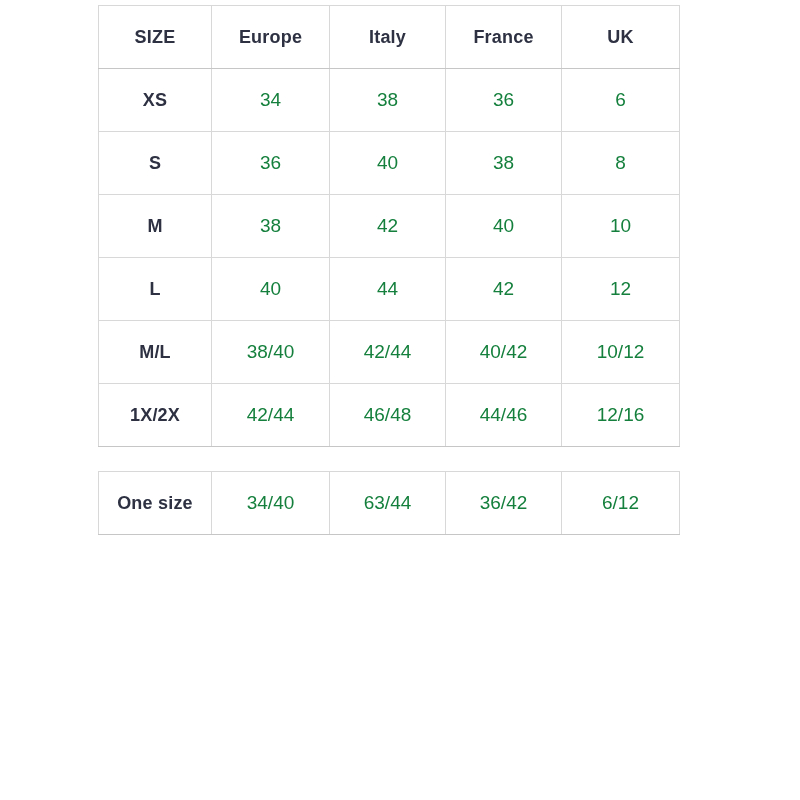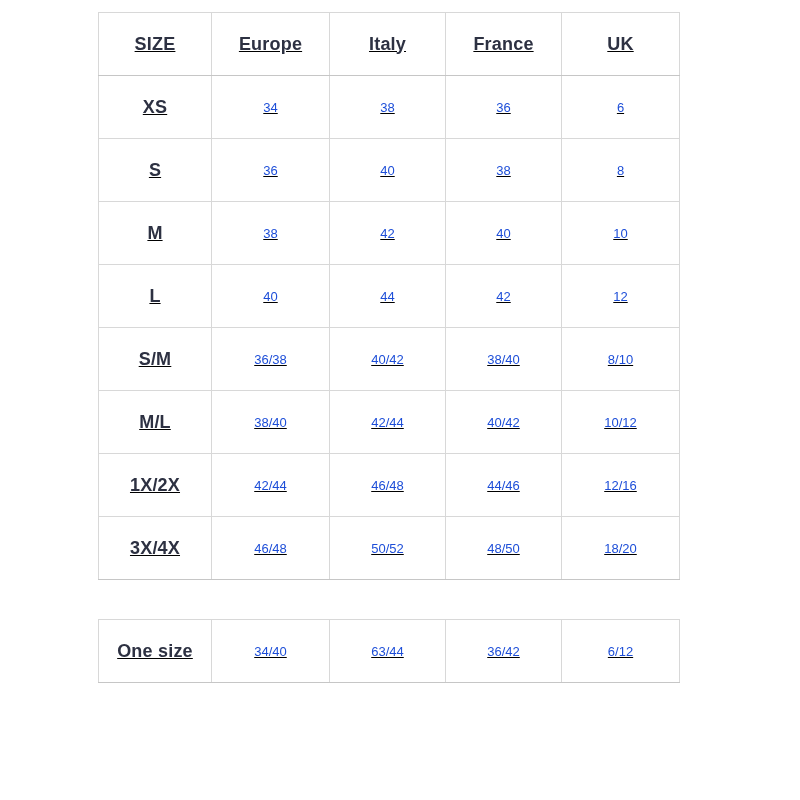--- a/index.html
+++ b/index.html
@@ -7,23 +7,22 @@
     padding: 0;
     background: #ffffff;
     width: 800px;
     height: 800px;
     font-family: "Liberation Sans", sans-serif;
     overflow: hidden;
   }
   .page {
     position: absolute;
     left: 98px;
-    top: 12px;
+    top: 5px;
     width: 581px;
-    text-decoration: underline;
   }
   table {
     border-collapse: collapse;
     table-layout: fixed;
     width: 581px;
   }
   col.c1 { width: 113px; }
   col.c2 { width: 118px; }
   col.c3 { width: 116px; }
   col.c4 { width: 116px; }
@@ -36,29 +35,29 @@
     padding: 0;
   }
   th {
     font-weight: bold;
     font-size: 18px;
     color: #2d3142;
     letter-spacing: 0.2px;
   }
   td {
     font-weight: normal;
-    font-size: 13px;
-    color: #1d4ed8;
+    font-size: 19px;
+    color: #15803d;
   }
   table tr:last-child th,
   table tr:last-child td {
     border-bottom-color: #c6c6c6;
   }
   .special-table {
-    margin-top: 39px;
+    margin-top: 24px;
   }
 </style>
 </head>
 <body>
 
 <div class="page">
 
   <table class="size-table">
     <colgroup>
         <col class="c1">
@@ -99,46 +98,32 @@
         <td>10</td>
       </tr>
       <tr>
         <th scope="row">L</th>
         <td>40</td>
         <td>44</td>
         <td>42</td>
         <td>12</td>
       </tr>
       <tr>
-        <th scope="row">S/M</th>
-        <td>36/38</td>
-        <td>40/42</td>
-        <td>38/40</td>
-        <td>8/10</td>
-      </tr>
-      <tr>
         <th scope="row">M/L</th>
         <td>38/40</td>
         <td>42/44</td>
         <td>40/42</td>
         <td>10/12</td>
       </tr>
       <tr>
         <th scope="row">1X/2X</th>
         <td>42/44</td>
         <td>46/48</td>
         <td>44/46</td>
         <td>12/16</td>
-      </tr>
-      <tr>
-        <th scope="row">3X/4X</th>
-        <td>46/48</td>
-        <td>50/52</td>
-        <td>48/50</td>
-        <td>18/20</td>
       </tr>
     </tbody>
   </table>
 
   <table class="special-table">
     <colgroup>
         <col class="c1">
         <col class="c2">
         <col class="c3">
         <col class="c4">

